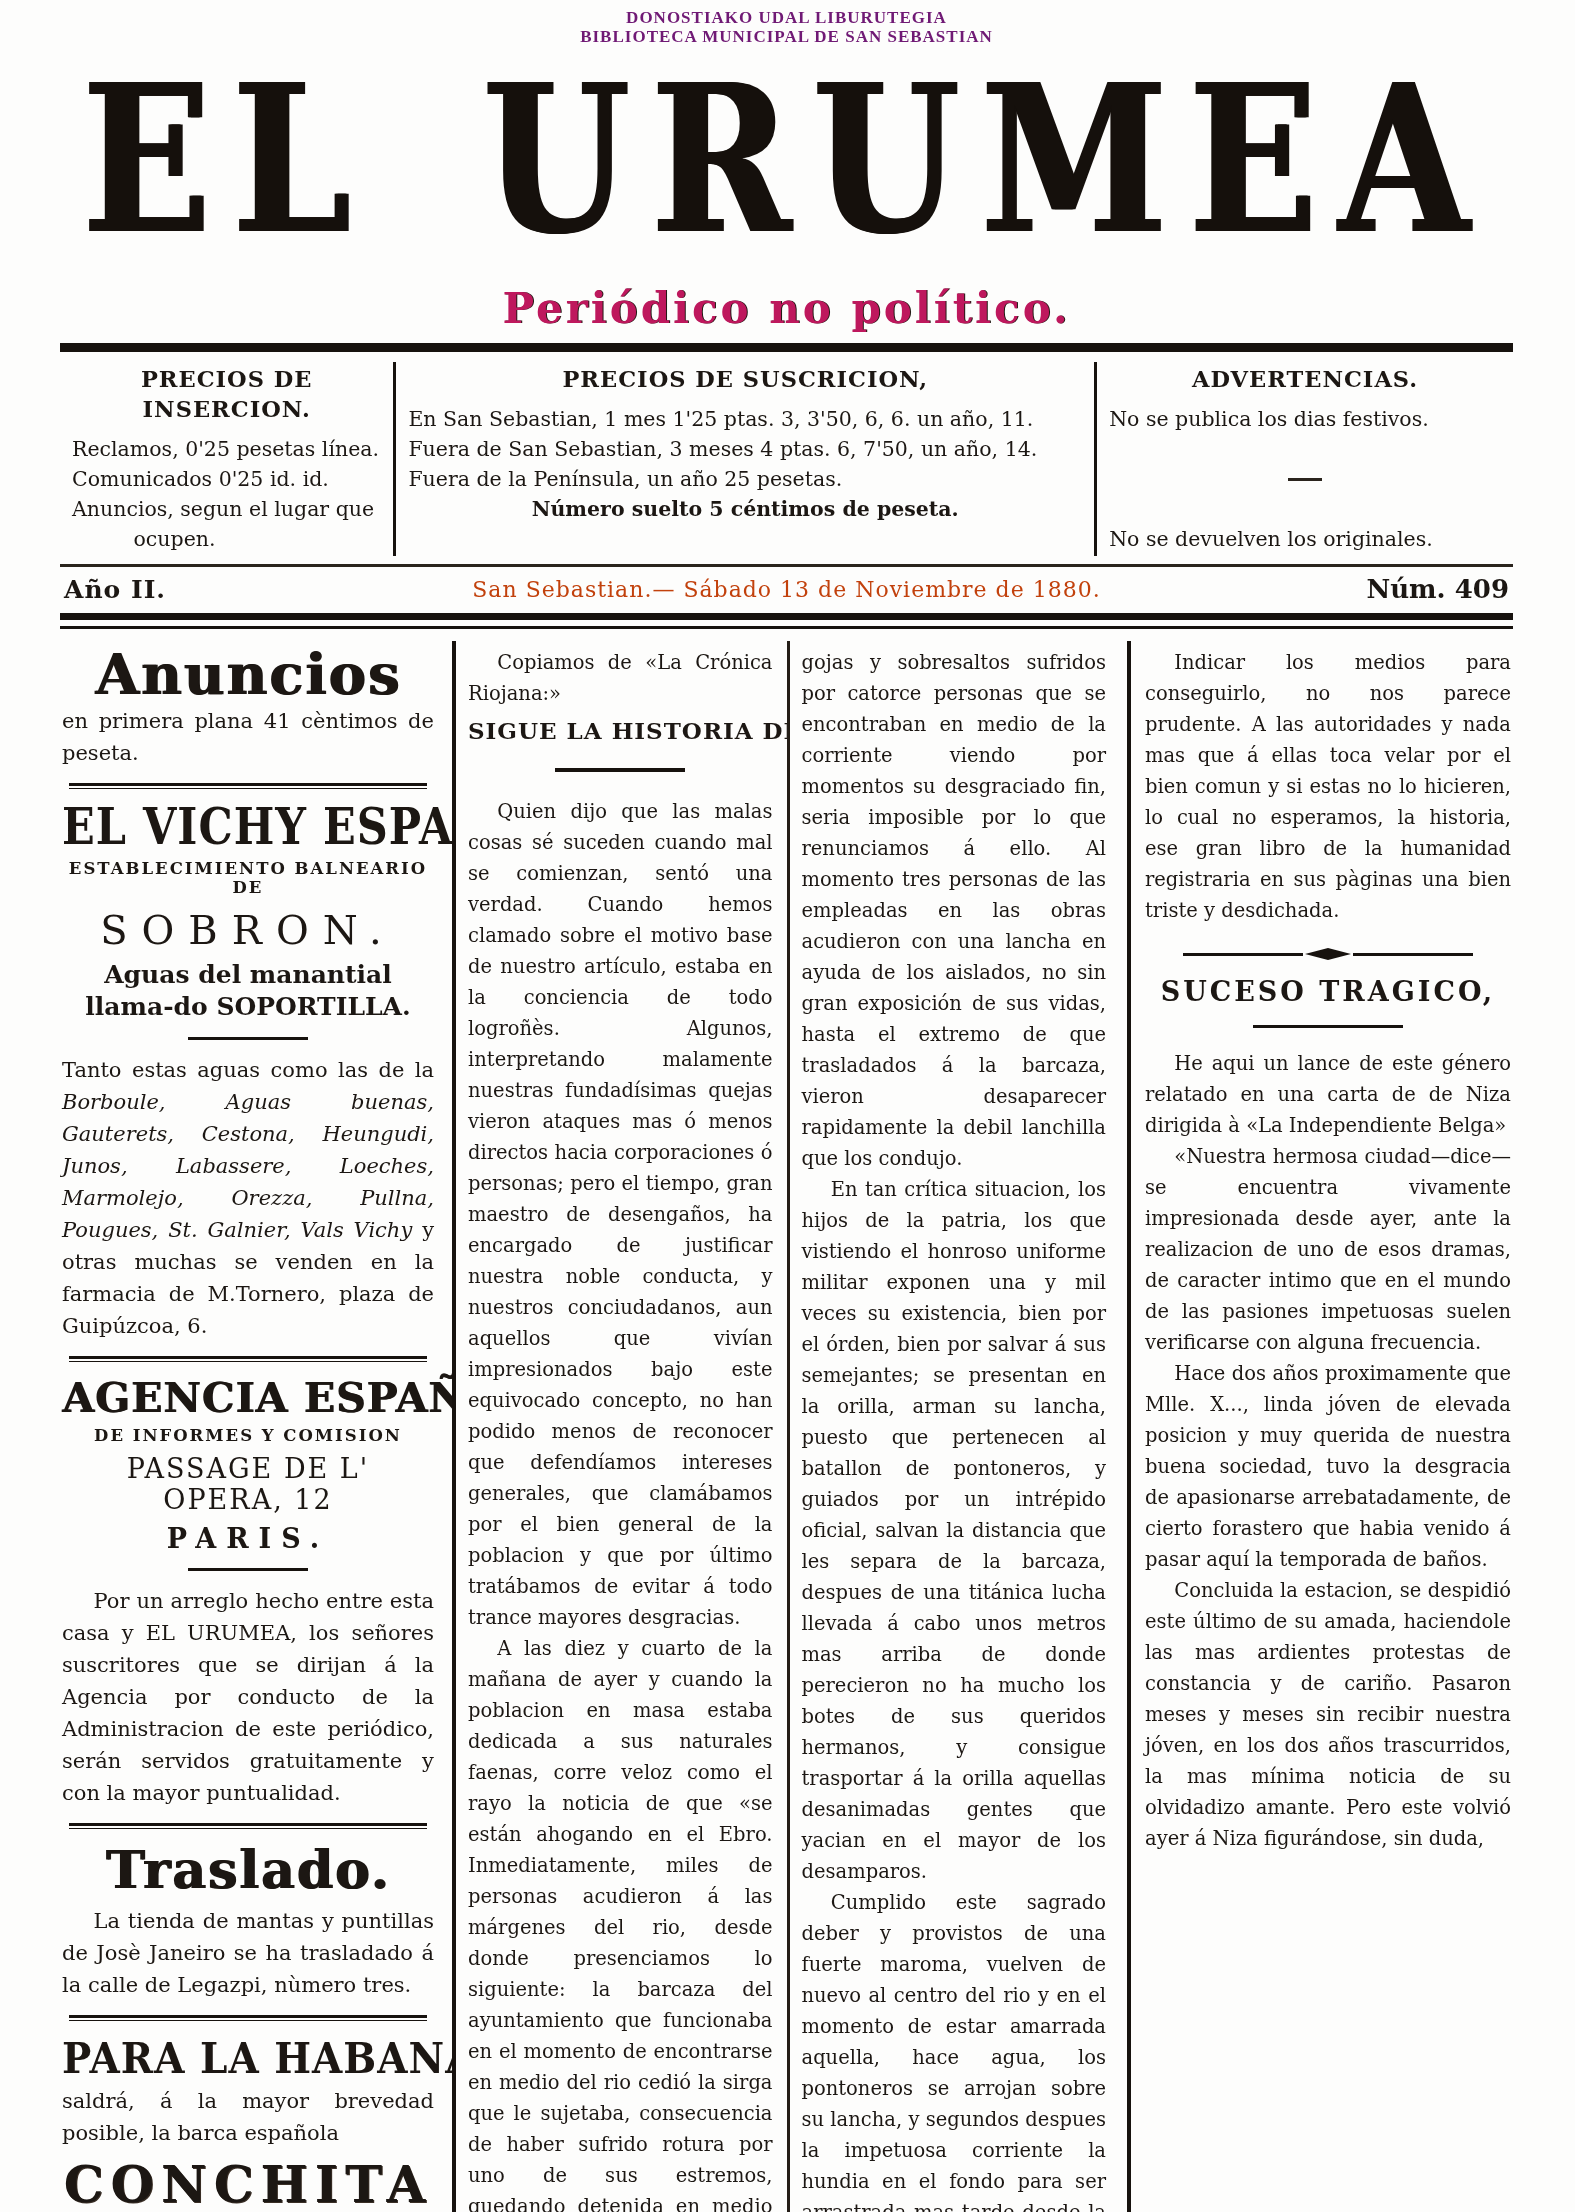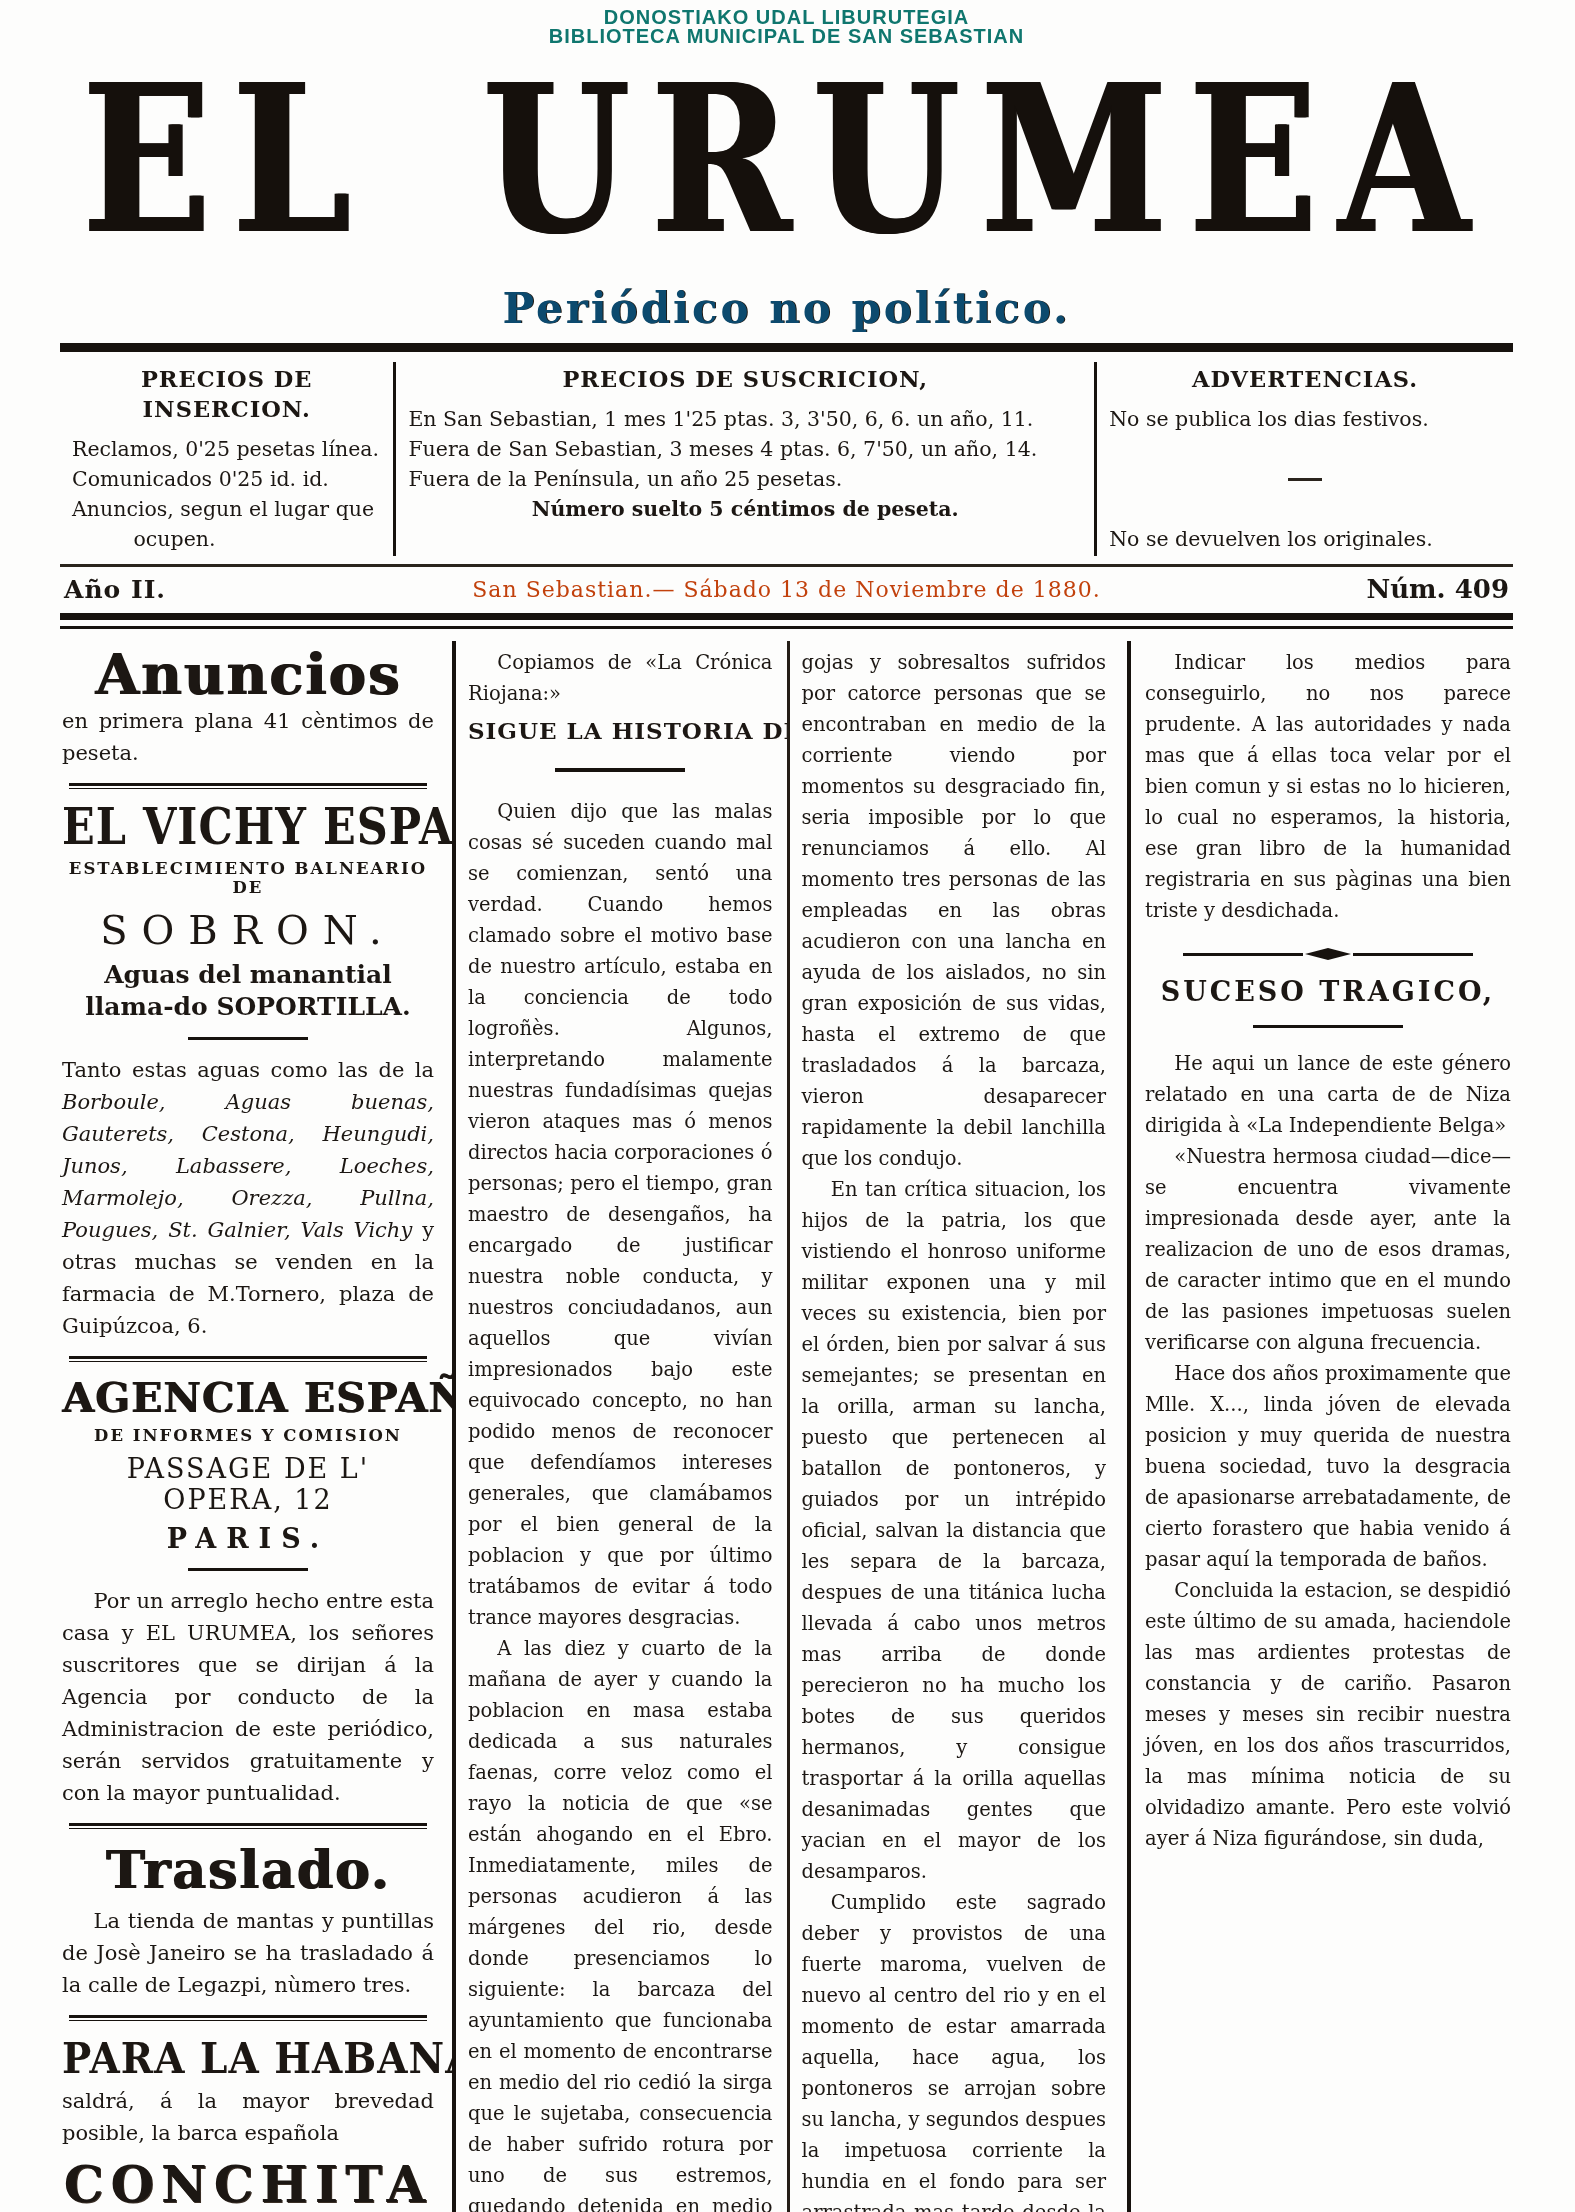--- a/index.html
+++ b/index.html
@@ -9,22 +9,22 @@
     margin:0 auto;
     background:#fdfdfc;
     color:#1c1713;
     font-family:"DejaVu Serif", serif;
     overflow:hidden;
     box-sizing:border-box;
     padding:8px 62px 0 60px;
     display:flex;flex-direction:column;
   }
   
-  .stamp{Text-align:center;text-align:center;font-family:Liberation Sans, sans-serif;
-    font-weight:bold;font-size:20px;line-height:19px;letter-spacing:1px;color:#0f766e;}
+  .stamp{Text-align:center;text-align:center;font-family:Liberation Serif, serif;
+    font-weight:bold;font-size:17px;line-height:19px;letter-spacing:1px;color:#701a75;}
   
   .masthead{
     margin:28px 0 6px 0;
     text-align:center;
     font-weight:bold;
     font-size:168px;
     line-height:170px;
     letter-spacing:0.13em;
     word-spacing:0.18em;
     transform:scaleY(1.22);
@@ -32,21 +32,21 @@
     white-space:nowrap;
     color:#15100c;
     text-shadow:2px 0 0 #15100c, -1px 0 0 #15100c;
   }
   .subtitle{
     margin-top:34px;
     text-align:center;
     font-weight:bold;
     font-size:42px;
     letter-spacing:3px;
-    color:#0c4a6e;
+    color:#be185d;
     text-shadow:1px 0 0 #221b14;
   }
   .rule-thick{height:9px;background:#17120e;margin:10px 0 0 0;}
   .rule-mid{height:3px;background:#2a241d;margin:0;}
   .rule-double{height:6px;border-top:7px solid #17120e;border-bottom:3px solid #17120e;margin:2px 0 0 0;}
   
   .info-bar{display:flex;align-items:stretch;padding:10px 0 8px 0;font-size:20.5px;line-height:30px;}
   .info-cell{padding:2px 12px;}
   .info-cell h3{margin:0 0 10px 0;text-align:center;font-size:22.5px;letter-spacing:1px;font-weight:bold;}
   .cell-insercion{width:22.5%;}

